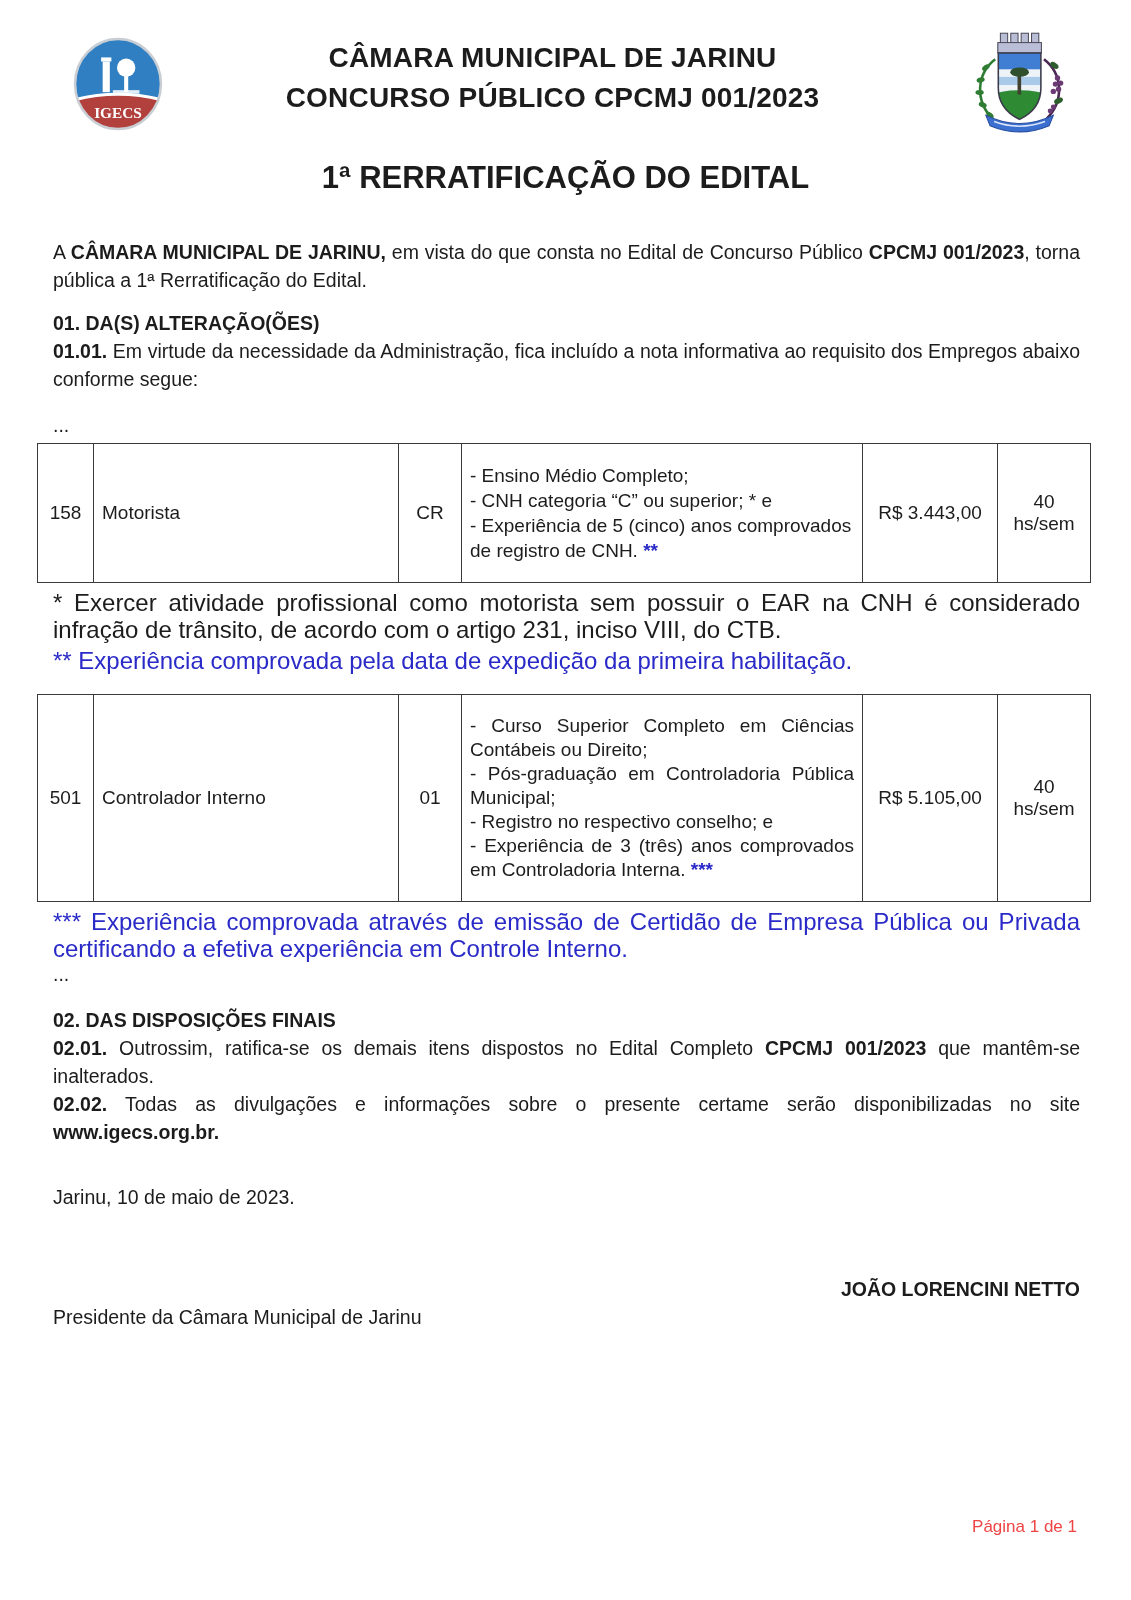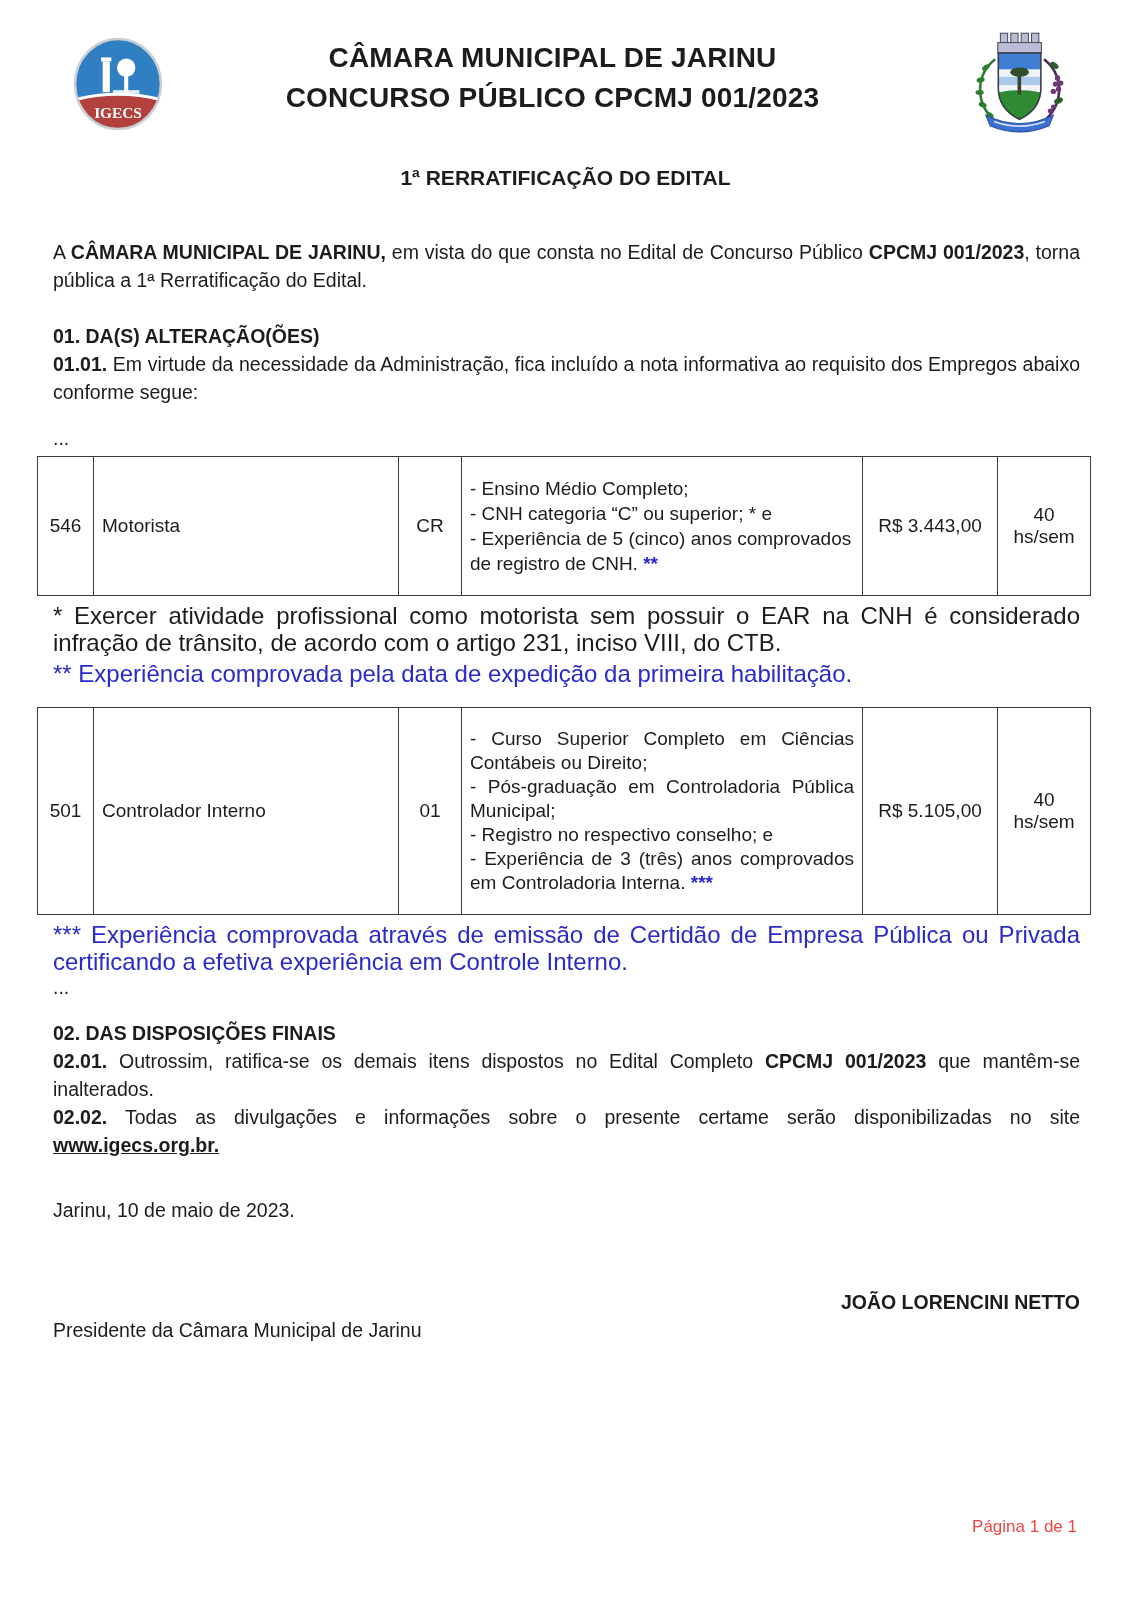--- a/index.html
+++ b/index.html
@@ -11,46 +11,46 @@
     color:#1c1c1c;
     font-family:"Liberation Sans",sans-serif;
     overflow:hidden;
   }
   
   .header{position:absolute;top:0;left:0;right:0;height:230px;}
   .logo-igecs{position:absolute;left:72px;top:36px;width:92px;height:96px;}
   .crest{position:absolute;right:60px;top:28px;width:108px;height:106px;}
   .header-titles{position:absolute;left:170px;right:196px;top:38px;text-align:center;}
   .header-titles .h-line{font-size:28px;font-weight:700;line-height:40px;letter-spacing:0.2px;}
-  .doc-title{position:absolute;left:0;right:0;top:160px;text-align:center;font-size:21px;font-weight:700;line-height:36px;}
+  .doc-title{position:absolute;left:0;right:0;top:160px;text-align:center;font-size:31px;font-weight:700;line-height:36px;}
   
   .content{position:absolute;top:238px;left:53px;width:1027px;font-size:19.5px;}
   .content p{margin:0;text-align:justify;line-height:28px;}
   .bold{font-weight:700;}
-  .sec-heading{font-weight:700;line-height:28px;margin-top:28px;}
+  .sec-heading{font-weight:700;line-height:28px;margin-top:15px;}
   .ellipsis-line{line-height:20px;margin-top:22px;text-align:left;}
   
   .jobs-table{border-collapse:collapse;table-layout:fixed;width:1053px;margin-left:-16px;margin-top:8px;font-size:19px;}
   .jobs-table td{border:1.5px solid #3a3a3a;vertical-align:middle;padding:19px 8px;}
   .cell-center{text-align:center;}
   .req-cell{line-height:25px;text-align:left;}
   .t1 td{height:98px;}
   .t2 td{height:160px;}
   .t2 .req-cell{line-height:24px;text-align:justify;}
   .req{margin:0;}
   .note-marker{color:var(--note-blue,#2a2ac8);font-weight:700;}
   
   .note{line-height:27px;text-align:justify;font-size:24px;margin-top:6px;}
   .note-blue{color:var(--note-blue,#2a2ac8);}
   .mt4{margin-top:4px;} .mt20{margin-top:20px;}
   
   .date-line{text-align:left;line-height:28px;margin-top:37px;}
   .sig-name{text-align:right;font-weight:700;line-height:28px;margin-top:64px;}
   .sig-title{text-align:left;line-height:28px;}
-  .site-link{font-weight:700;text-decoration:underline;color:inherit;cursor:pointer;}
+  .site-link{font-weight:700;color:inherit;cursor:pointer;}
   
   .footer{position:absolute;top:1516px;right:54px;font-size:17px;line-height:22px;color:#ef4444;}
 </style>
 </head>
 <body>
 
 <div class="page">
 
   <div class="header">
 
@@ -150,21 +150,21 @@
       <colgroup>
         <col style="width:56px">
           <col style="width:305px">
           <col style="width:63px">
         <col style="width:401px">
           <col style="width:135px">
           <col style="width:93px">
       </colgroup>
       <tbody>
           <tr>
-        <td class="cell-center">546</td>
+        <td class="cell-center">158</td>
         <td>Motorista</td>
         <td class="cell-center">CR</td>
         <td class="req-cell">
           <div class="req"><span>- Ensino Médio Completo;</span><span class="note-marker"></span></div>
           <div class="req"><span>- CNH categoria “C” ou superior; * e</span><span class="note-marker"></span></div>
           <div class="req"><span>- Experiência de 5 (cinco) anos comprovados de registro de CNH. </span><span class="note-marker">**</span></div>
         </td>
         <td class="cell-center">R$ 3.443,00</td>
         <td class="cell-center">40 hs/sem</td>
       </tr>

